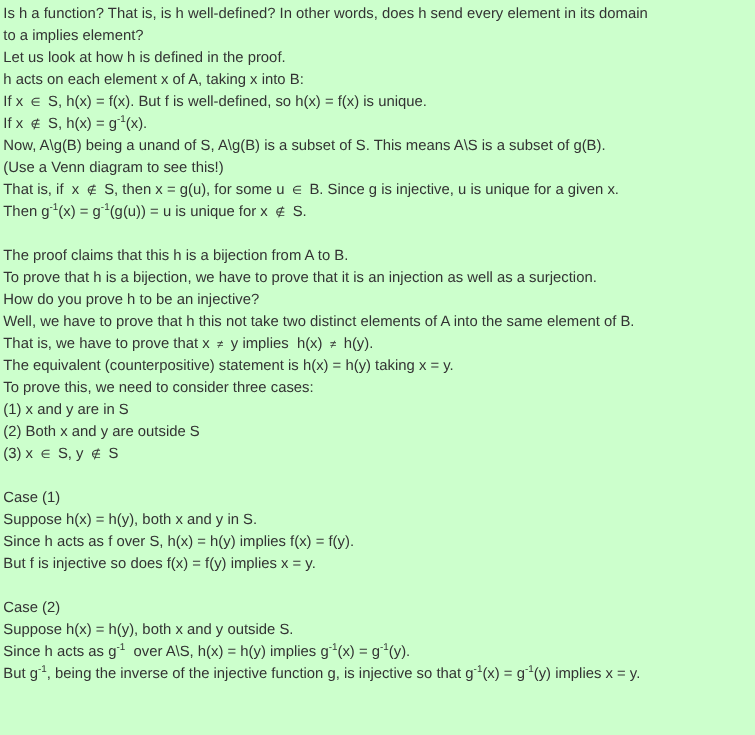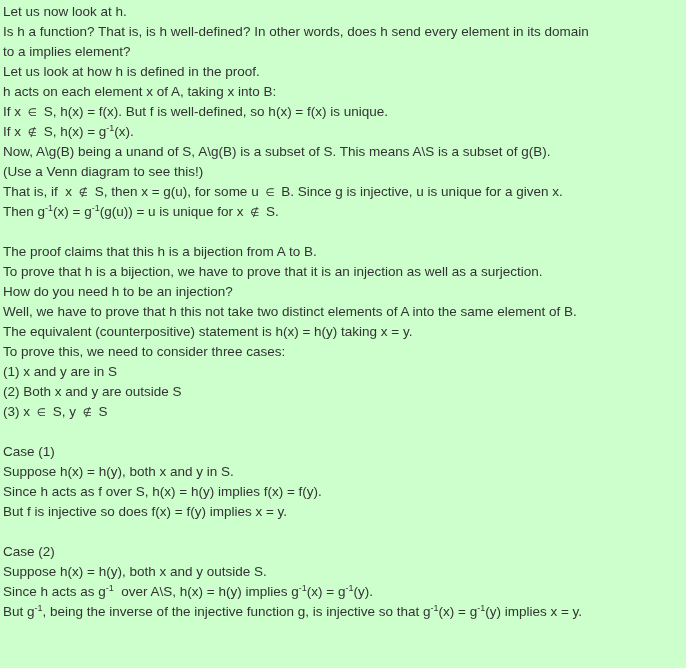--- a/index.html
+++ b/index.html
@@ -31,36 +31,36 @@
   }
   .sym {
     font-size: 10.5px;
     padding: 0 3px;
   }
 </style>
 </head>
 <body style="background-color: rgb(204, 255, 204); color: rgb(51, 51, 51);">
 
 <div class="doc">
-    <div class="line">Let us now look at h.</div>
     <div class="line">Is h a function? That is, is h well-defined? In other words, does h send every element in its domain</div>
     <div class="line">to a implies element?</div>
     <div class="line">Let us look at how h is defined in the proof.</div>
     <div class="line">h acts on each element x of A, taking x into B:</div>
     <div class="line">If x <span class="sym">∈</span> S, h(x) = f(x). But f is well-defined, so h(x) = f(x) is unique.</div>
     <div class="line">If x <span class="sym">∉</span> S, h(x) = g<sup>-1</sup>(x).</div>
     <div class="line">Now, A\g(B) being a unand of S, A\g(B) is a subset of S. This means A\S is a subset of g(B).</div>
     <div class="line">(Use a Venn diagram to see this!)</div>
     <div class="line">That is, if  x <span class="sym">∉</span> S, then x = g(u), for some u <span class="sym">∈</span> B. Since g is injective, u is unique for a given x.</div>
     <div class="line">Then g<sup>-1</sup>(x) = g<sup>-1</sup>(g(u)) = u is unique for x <span class="sym">∉</span> S.</div>
     <div class="line">&nbsp;</div>
     <div class="line">The proof claims that this h is a bijection from A to B.</div>
     <div class="line">To prove that h is a bijection, we have to prove that it is an injection as well as a surjection.</div>
-    <div class="line">How do you need h to be an injection?</div>
+    <div class="line">How do you prove h to be an injective?</div>
     <div class="line">Well, we have to prove that h this not take two distinct elements of A into the same element of B.</div>
+    <div class="line">That is, we have to prove that x <span class="sym">≠</span> y implies  h(x) <span class="sym">≠</span> h(y).</div>
     <div class="line">The equivalent (counterpositive) statement is h(x) = h(y) taking x = y.</div>
     <div class="line">To prove this, we need to consider three cases:</div>
     <div class="line">(1) x and y are in S</div>
     <div class="line">(2) Both x and y are outside S</div>
     <div class="line">(3) x <span class="sym">∈</span> S, y <span class="sym">∉</span> S</div>
     <div class="line">&nbsp;</div>
     <div class="line">Case (1)</div>
     <div class="line">Suppose h(x) = h(y), both x and y in S.</div>
     <div class="line">Since h acts as f over S, h(x) = h(y) implies f(x) = f(y).</div>
     <div class="line">But f is injective so does f(x) = f(y) implies x = y.</div>

